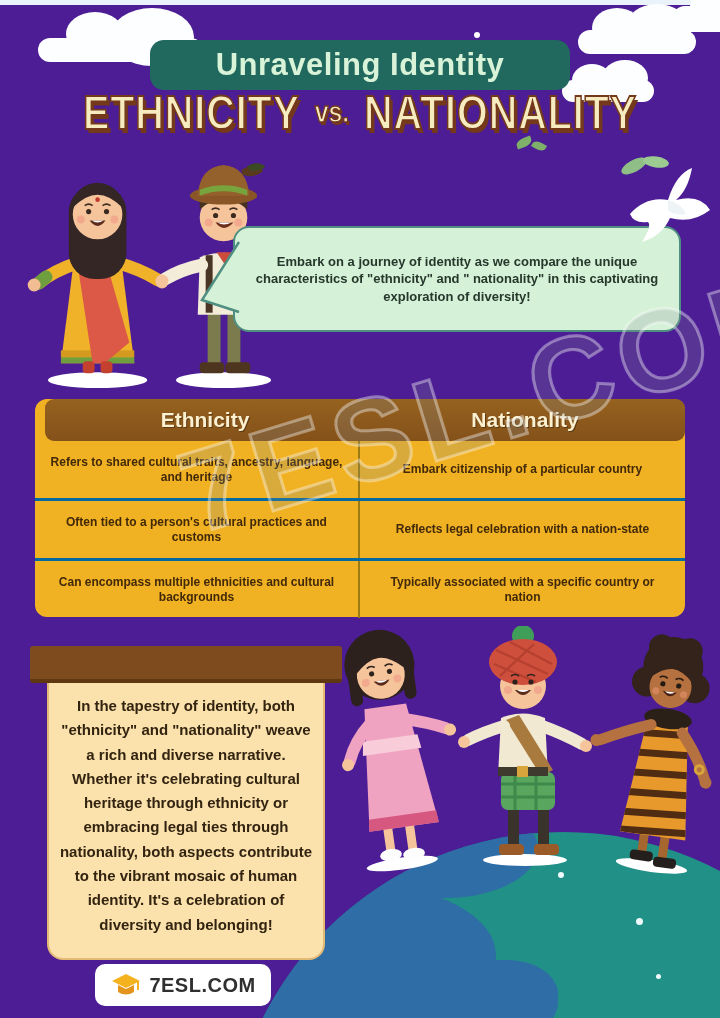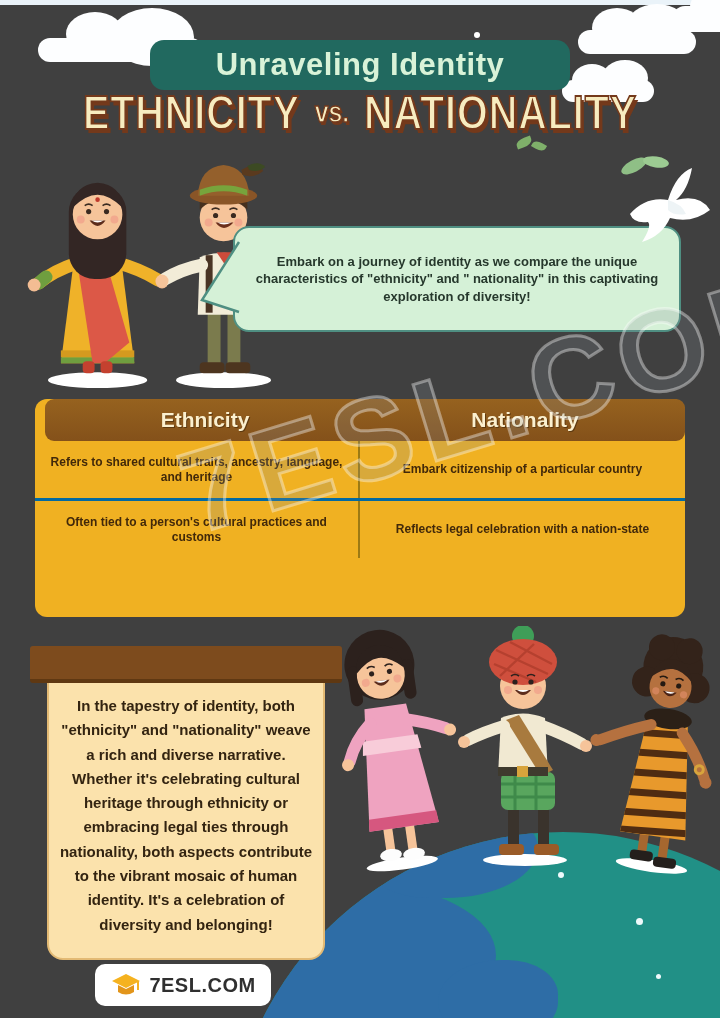--- a/index.html
+++ b/index.html
@@ -1,17 +1,17 @@
 <!DOCTYPE html>
 <html><head>
 <meta charset="utf-8">
 <style>
   html,body{margin:0;padding:0;}
   body{font-family:"Liberation Sans",sans-serif;}
-  .poster{position:relative;width:720px;height:1018px;background:#404040;overflow:hidden;}
+  .poster{position:relative;width:720px;height:1018px;background:#4c1d95;overflow:hidden;}
   .top-strip{position:absolute;left:0;top:0;width:720px;height:5px;background:#eaf3f9;}
 
   
   .cloud{position:absolute;background:#fdfeff;border-radius:40px;}
   .cloud::before,.cloud::after{content:"";position:absolute;background:#fdfeff;border-radius:50%;}
   .cloud-a{left:38px;top:38px;width:165px;height:24px;}
   .cloud-a::before{width:58px;height:44px;left:28px;top:-26px;}
   .cloud-a::after{width:84px;height:58px;left:72px;top:-30px;}
   .cloud-b{left:578px;top:30px;width:118px;height:24px;}
   .cloud-b::before{width:50px;height:40px;left:14px;top:-22px;}
@@ -200,20 +200,24 @@
       <div class="hcell">Nationality</div>
     </div>
     <div class="table-body">
       <div class="trow">
         <div class="tcell">Refers to shared cultural traits, ancestry, language, and heritage</div>
         <div class="tcell">Embark citizenship of a particular country</div>
       </div>
       <div class="trow">
         <div class="tcell">Often tied to a person's cultural practices and customs</div>
         <div class="tcell">Reflects legal celebration with a nation-state</div>
+      </div>
+      <div class="trow">
+        <div class="tcell">Can encompass multiple ethnicities and cultural backgrounds</div>
+        <div class="tcell">Typically associated with a specific country or nation</div>
       </div>
     </div>
   </div>
 
   <div class="globe">
     <div class="land land-1"></div>
     <div class="land land-2"></div>
     <div class="land land-3"></div>
 
     <div class="sparkle" style="left:408px;top:86px;width:7px;height:7px;"></div>

